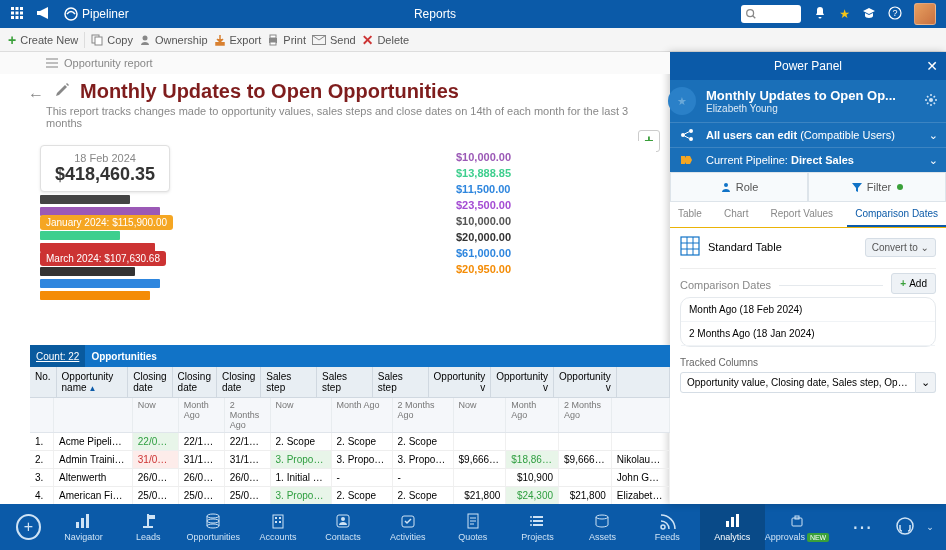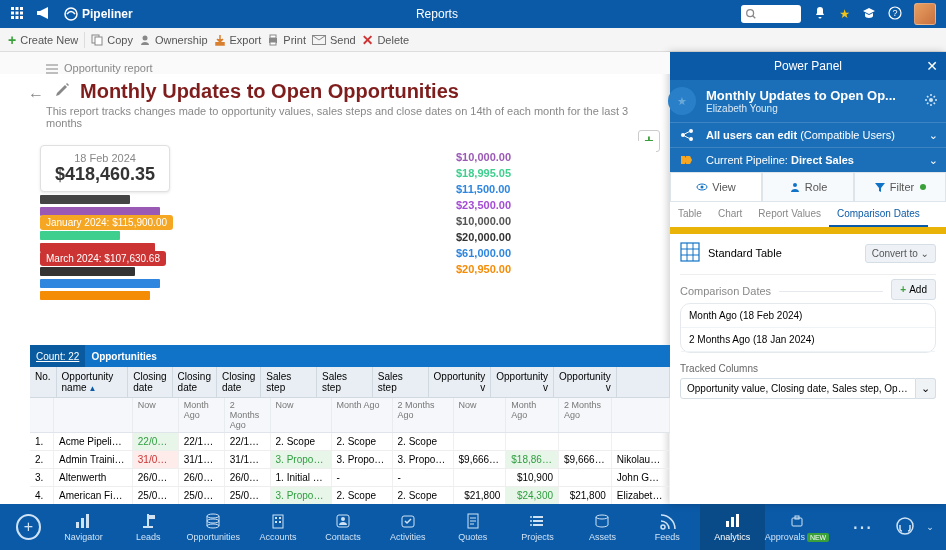--- a/index.html
+++ b/index.html
@@ -1,35 +1,35 @@
 <!DOCTYPE html>
 <html><head>
 <meta charset="utf-8">
 <style>
 * { margin: 0; padding: 0; box-sizing: border-box; font-family: -apple-system, BlinkMacSystemFont, "Segoe UI", Arial, sans-serif; }
 body { width: 946px; height: 550px; overflow: hidden; background: #fff; }
 
 
 .topbar { height: 28px; background: #0b5aa8; display: flex; align-items: center; color: #fff; font-size: 12px; }
 .topbar .left { display: flex; align-items: center; gap: 12px; padding-left: 10px; }
-.topbar .brand { display: flex; align-items: flex-end; gap: 4px; font-weight: 700; }
+.topbar .brand { display: flex; align-items: flex-end; gap: 4px; font-weight: 400; }
 .topbar .center { flex: 1; text-align: center; }
 .topbar .right { display: flex; align-items: center; gap: 12px; padding-right: 10px; }
 .topbar .search { background: #fff; border-radius: 3px; width: 60px; height: 18px; display: flex; align-items: center; padding: 0 4px; }
 .topbar .search svg { width: 12px; height: 12px; }
 .topbar .avatar { width: 22px; height: 22px; border-radius: 3px; background: linear-gradient(135deg,#e8a060,#c87040); border: 1px solid rgba(255,255,255,0.3); }
 
 
 .toolbar { height: 24px; background: #f5f5f5; border-bottom: 1px solid #ddd; display: flex; align-items: center; gap: 6px; padding: 0 8px; font-size: 11px; color: #555; }
 .toolbar .item { display: flex; align-items: center; gap: 4px; cursor: pointer; }
 .toolbar .sep { width: 1px; height: 16px; background: #ddd; }
 
 .main-wrap { display: flex; height: calc(100% - 28px - 24px - 46px); }
 .main { flex: 1; overflow: hidden; position: relative; }
-.crumb-row { height: 22px; background: #fafafa; display: flex; align-items: flex-end; padding: 0 14px 0 46px; font-size: 11px; color: #888; gap: 6px; }
+.crumb-row { height: 22px; background: #fafafa; display: flex; align-items: center; padding: 0 14px 0 46px; font-size: 11px; color: #888; gap: 6px; }
 .title-row { display: flex; align-items: baseline; padding: 6px 14px 2px 28px; gap: 10px; }
 .title-row .back { color: #888; font-size: 16px; cursor: pointer; }
 .title-row .pencil { color: #888; }
 .title-row h1 { color: #7f1d1d; font-size: 20px; font-weight: 600; }
 .subtitle { padding: 0 14px 8px 46px; font-size: 11px; color: #888; }
 
 
 .chart-area { position: relative; height: 200px; margin: 4px 14px 4px 36px; background: #fff; }
 .tooltip-box { position: absolute; left: 4px; top: 4px; background: #fff; border: 1px solid #e0e0e0; border-radius: 4px; padding: 6px 14px; text-align: center; box-shadow: 0 1px 3px rgba(0,0,0,0.1); }
 .tooltip-box .date { font-size: 11px; color: #888; }
@@ -73,21 +73,21 @@
 .panel-title .name { font-size: 13px; font-weight: 600; white-space: nowrap; overflow: hidden; text-overflow: ellipsis; }
 .panel-title .sub { font-size: 10px; opacity: 0.85; }
 .panel-title .gear { position: absolute; right: 8px; top: 50%; transform: translateY(-50%); color: #cfe3f5; }
 .panel-row { background: #1a6fb8; color: #fff; padding: 6px 10px 6px 36px; position: relative; border-top: 1px solid rgba(255,255,255,0.15); font-size: 11px; }
 .panel-row .icon { position: absolute; left: 10px; top: 50%; transform: translateY(-50%); width: 14px; height: 14px; }
 .panel-row .chev { position: absolute; right: 8px; top: 50%; transform: translateY(-50%); }
 .panel-tabs { display: flex; background: #f0f4f8; border-bottom: 1px solid #dde4ea; }
 .panel-tab { flex: 1; padding: 8px 6px; text-align: center; display: flex; align-items: center; justify-content: center; gap: 4px; cursor: pointer; border: 1px solid #dde4ea; border-bottom: none; background: #f7fafc; font-size: 11px; color: #555; position: relative; }
 .panel-tab.active { background: #fff; }
 .dot { width: 6px; height: 6px; border-radius: 50%; background: #3aa03a; display: inline-block; margin-left: 2px; }
-.panel-subtabs { display: flex; font-size: 10px; border-bottom: 7px solid #eab308; }
+.panel-subtabs { display: flex; font-size: 10px; border-bottom: 1px solid #eab308; justify-content: space-between; }
 .panel-subtab { padding: 6px 8px; color: #888; cursor: pointer; }
 .panel-subtab.active { color: #0b5aa8; border-bottom: 2px solid #0b5aa8; }
 .panel-body { padding: 8px 10px; }
 .stdtable-row { display: flex; align-items: center; justify-content: space-between; padding-bottom: 10px; border-bottom: 1px solid #eee; }
 .stdtable-row .left { display: flex; align-items: center; gap: 8px; }
 .gridicon { color: #1173c7; }
 .convert-btn { background: #eef2f6; border: 1px solid #d5dde5; border-radius: 3px; padding: 3px 6px; font-size: 10px; color: #555; cursor: pointer; }
 .section-title { color: #888; font-size: 11px; padding: 10px 0 6px; display: flex; align-items: center; }
 .section-title .line { flex: 1; height: 1px; background: #e5e9ed; margin-left: 8px; }
 .add-btn { background: #eef2f6; border: 1px solid #d5dde5; border-radius: 3px; padding: 4px 8px; font-size: 10px; display: flex; align-items: center; gap: 3px; cursor: pointer; }
@@ -247,21 +247,21 @@
           <div class="bar" style="background: rgb(204, 51, 51); width: 115px;"></div>
           <div class="bar" style="background: rgb(85, 85, 85); width: 100px;"></div>
           <div class="bar" style="background: rgb(51, 51, 51); width: 95px;"></div>
           <div class="bar" style="background: rgb(46, 134, 222); width: 120px;"></div>
           <div class="bar" style="background: rgb(244, 140, 6); width: 110px;"></div>
         </div>
       <div class="pill" style="top:74px;background:#f5a623">January 2024: $115,900.00</div>
       <div class="pill" style="top:110px;background:#cc3333">March 2024: $107,630.68</div>
       <div class="series-labels" id="series-labels">
           <div style="color: rgb(155, 89, 182);">$10,000.00</div>
-          <div style="color: rgb(62, 207, 142);">$18,995.05</div>
+          <div style="color: rgb(62, 207, 142);">$13,888.85</div>
           <div style="color: rgb(46, 134, 222);">$11,500.00</div>
           <div style="color: rgb(164, 76, 211);">$23,500.00</div>
           <div style="color: rgb(85, 85, 85);">$10,000.00</div>
           <div style="color: rgb(51, 51, 51);">$20,000.00</div>
           <div style="color: rgb(46, 134, 222);">$61,000.00</div>
           <div style="color: rgb(244, 140, 6);">$20,950.00</div>
         </div>
     </div>
 
     <div class="tbl-wrap">
@@ -388,27 +388,20 @@
       <span class="chev">⌄</span>
     </div>
     <div class="panel-row">
       <svg class="icon" viewBox="0 0 14 14">
           <path fill="#f5a623" d="M1 3h4l2 4-2 4H1zM6 3h4l2 4-2 4H6z"></path>
         </svg>
       <span>Current Pipeline: </span><b>Direct Sales</b>
       <span class="chev">⌄</span>
     </div>
     <div class="panel-tabs">
-      <div class="panel-tab active">
-        <svg width="12" height="12" viewBox="0 0 12 12">
-            <ellipse cx="6" cy="6" rx="5" ry="3" fill="none" stroke="#1173c7"></ellipse>
-            <circle cx="6" cy="6" r="1.5" fill="#1173c7"></circle>
-          </svg>
-        <span>View</span>
-      </div>
       <div class="panel-tab">
         <svg width="12" height="12" viewBox="0 0 12 12">
             <circle cx="6" cy="4" r="2" fill="#1173c7"></circle>
             <path d="M2 11c0-2 2-3 4-3s4 1 4 3" fill="#1173c7"></path>
           </svg>
         <span>Role</span>
       </div>
       <div class="panel-tab">
         <svg width="12" height="12" viewBox="0 0 12 12">
             <path fill="#1173c7" d="M1 2h10L7 7v4l-2-1V7z"></path>

